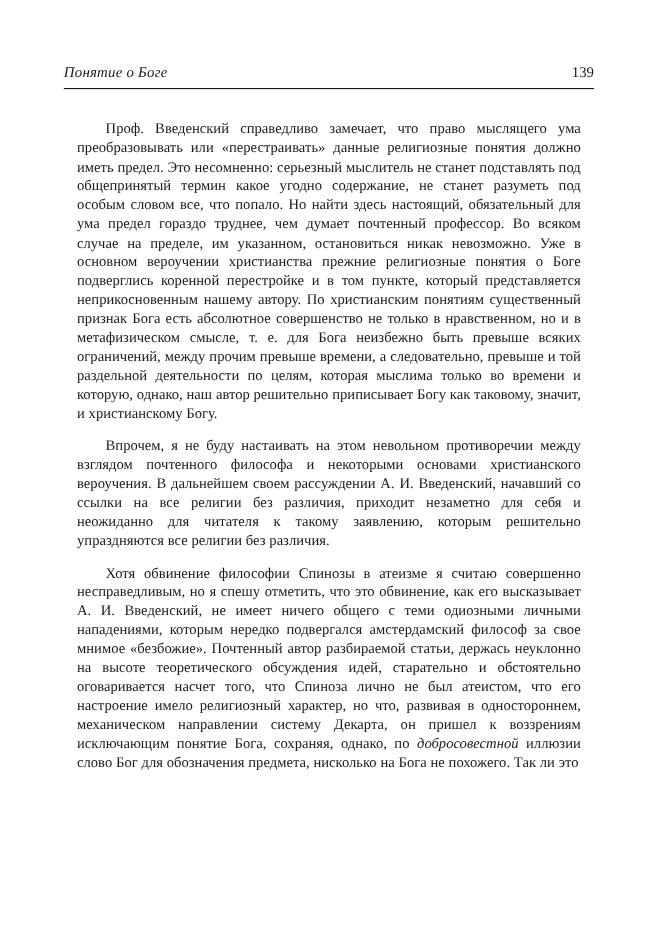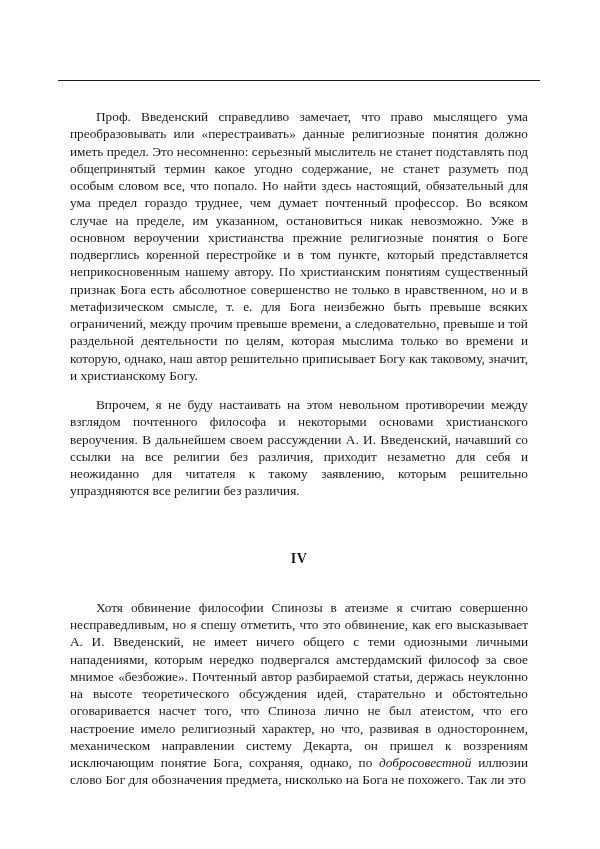--- a/index.html
+++ b/index.html
@@ -74,28 +74,31 @@
     letter-spacing: 0.5px;
   }
   em.it {
   }
 </style>
 </head>
 <body>
 
 <div class="page">
 
+  <div class="running-head">
+    <span class="running-head-title">Понятие о Боге</span>
+    <span class="running-head-folio">139</span>
+  </div>
 
   <div class="head-rule"></div>
 
   <div class="body-col">
 
     <p class="para">Проф. Введенский справедливо замечает, что право мыслящего ума преобразовывать или «перестраивать» данные религиозные понятия должно иметь предел. Это несомненно: серьезный мыслитель не станет подставлять под общепринятый термин какое угодно содержание, не станет разуметь под особым словом все, что попало. Но найти здесь настоящий, обязательный для ума предел гораздо труднее, чем думает почтенный профессор. Во всяком случае на пределе, им указанном, остановиться никак невозможно. Уже в основном вероучении христианства прежние религиозные понятия о Боге подверглись коренной перестройке и в том пункте, который представляется неприкосновенным нашему автору. По христианским понятиям существенный признак Бога есть абсолютное совершенство не только в нравственном, но и в метафизическом смысле, т. е. для Бога неизбежно быть превыше всяких ограничений, между прочим превыше времени, а следовательно, превыше и той раздельной деятельности по целям, которая мыслима только во времени и которую, однако, наш автор решительно приписывает Богу как таковому, значит, и христианскому Богу.</p>
 
     <p class="para last-line-free">Впрочем, я не буду настаивать на этом невольном противоречии между взглядом почтенного философа и некоторыми основами христианского вероучения. В дальнейшем своем рассуждении А. И. Введенский, начавший со ссылки на все религии без различия, приходит незаметно для себя и неожиданно для читателя к такому заявлению, которым решительно упраздняются все религии без различия.</p>
 
-    <p class="section-head">IV</p>
 
     <p class="para last-line-free"><span>Хотя обвинение философии Спинозы в атеизме я считаю совершенно несправедливым, но я спешу отметить, что это обвинение, как его высказывает А. И. Введенский, не имеет ничего общего с теми одиозными личными нападениями, которым нередко подвергался амстердамский философ за свое мнимое «безбожие». Почтенный автор разбираемой статьи, держась неуклонно на высоте теоретического обсуждения идей, старательно и обстоятельно оговаривается насчет того, что Спиноза лично не был атеистом, что его настроение имело религиозный характер, но что, развивая в одностороннем, механическом направлении систему Декарта, он пришел к воззрениям исключающим понятие Бога, сохраняя, однако, по </span><em class="it">добросовестной</em><span> иллюзии слово Бог для обозначения предмета, нисколько на Бога не похожего. Так ли это</span></p>
 
   </div>
 
 </div>
 
 </body></html>

